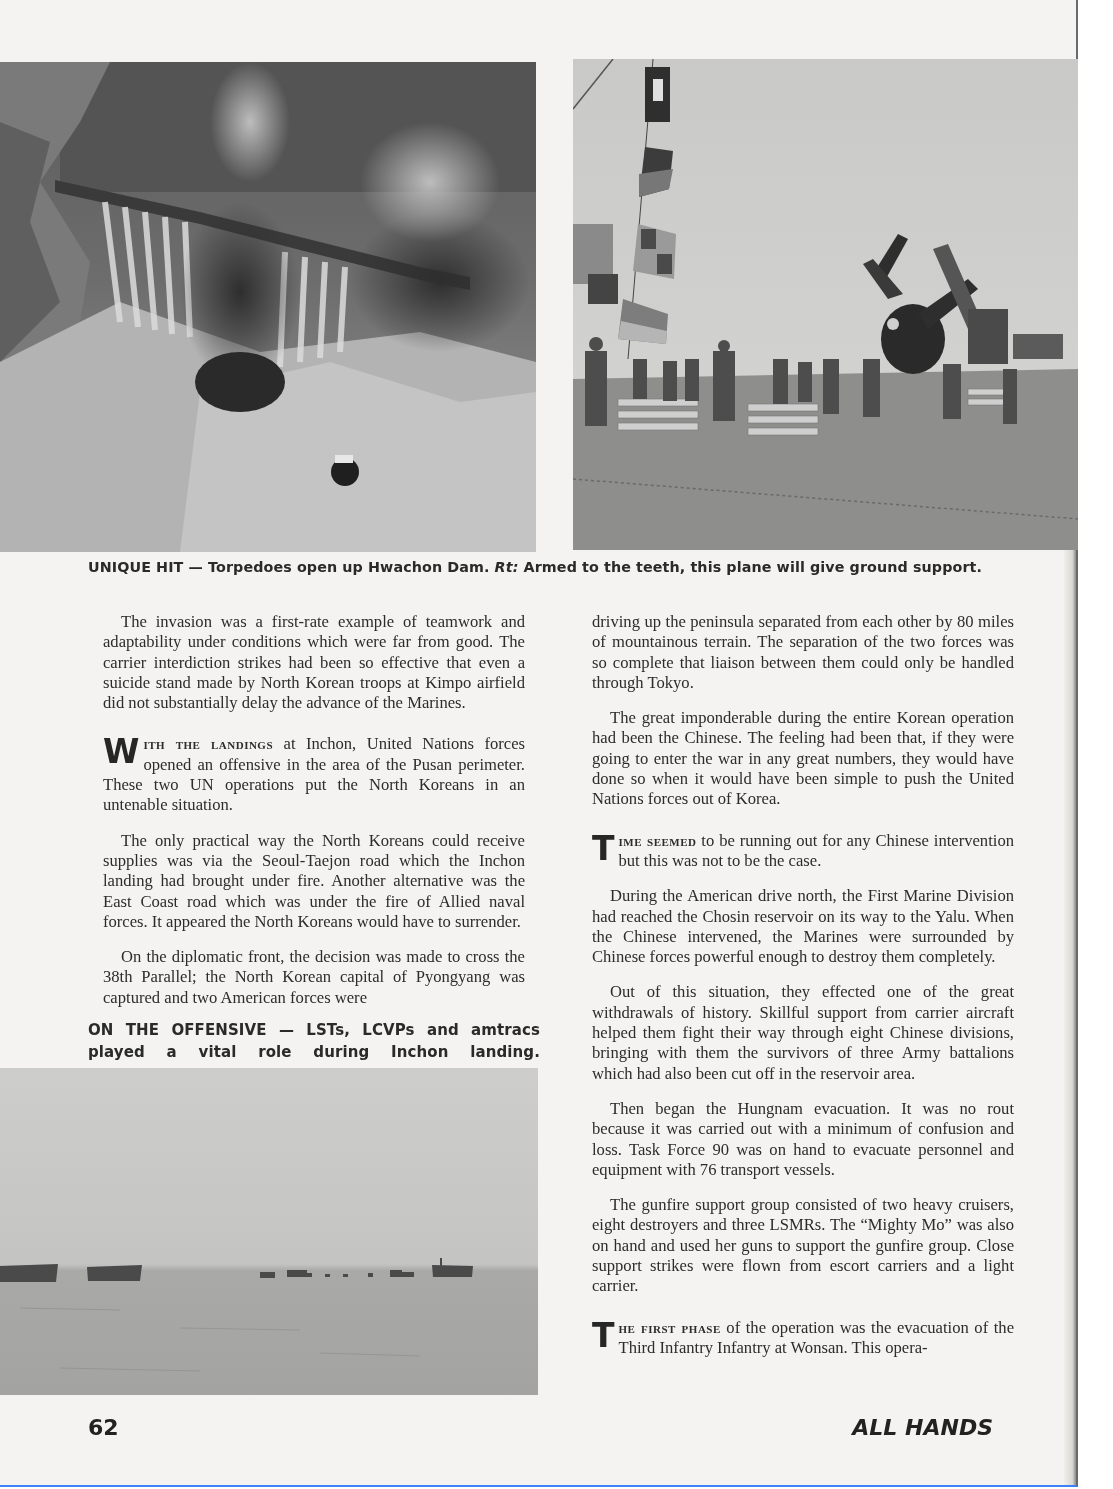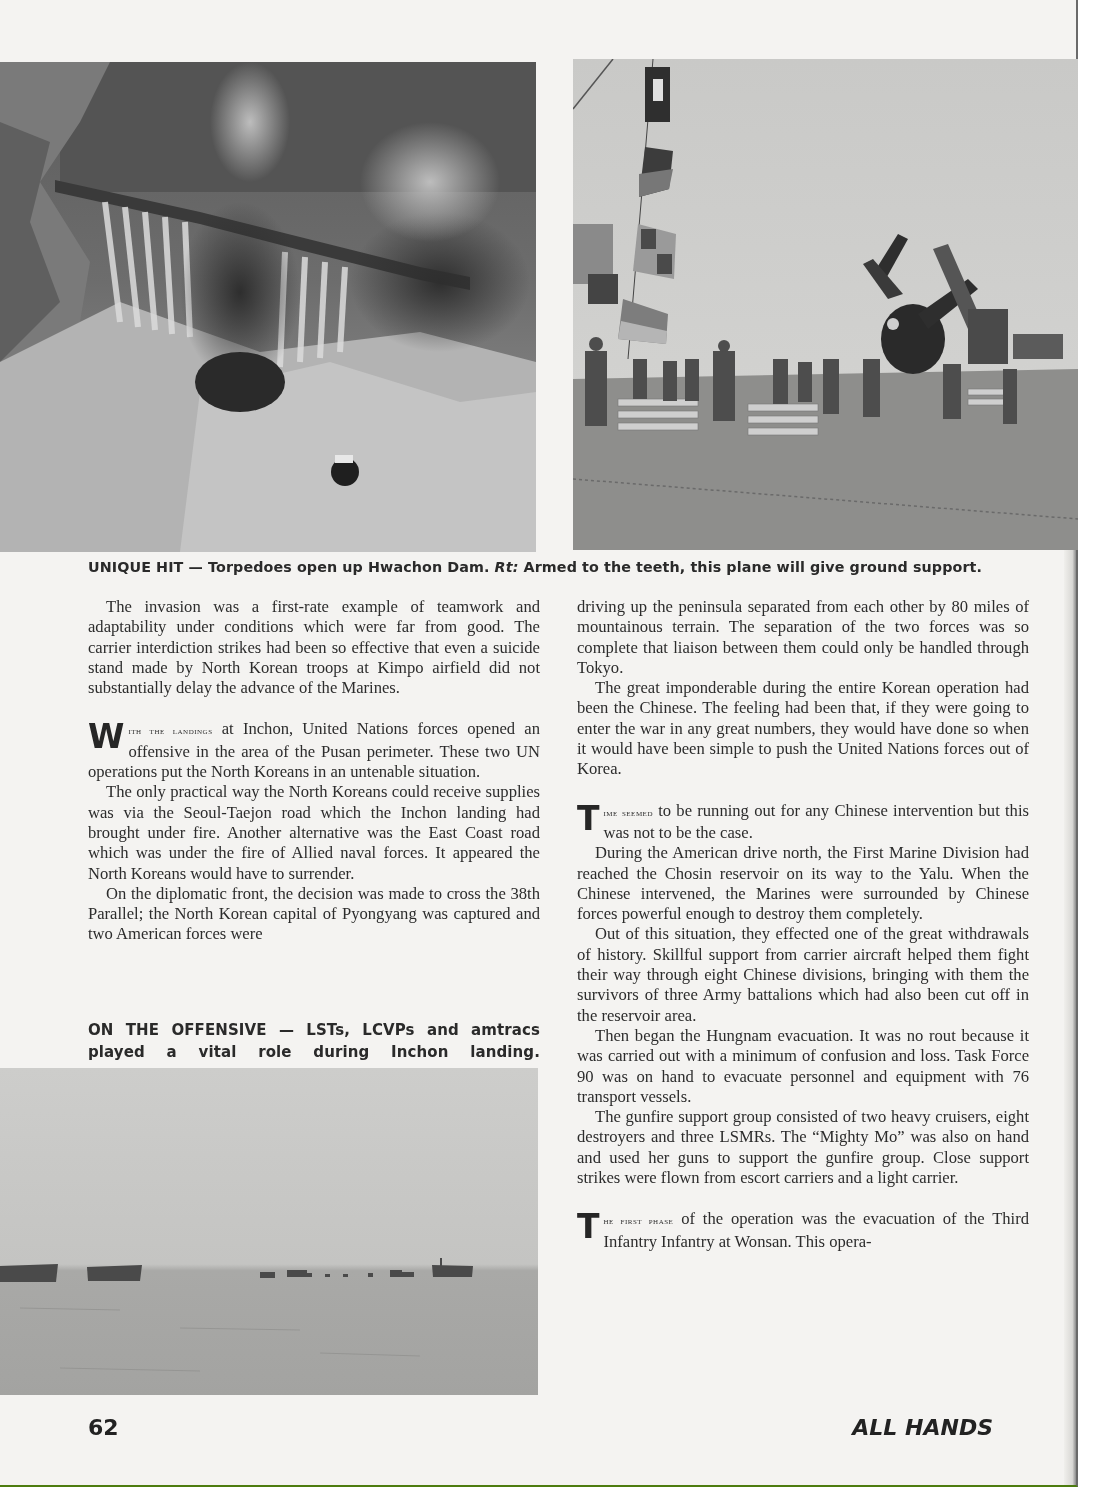--- a/index.html
+++ b/index.html
@@ -4,21 +4,21 @@
 <style>
   html, body { margin: 0; padding: 0; }
   body {
     width: 1113px; height: 1489px; position: relative; overflow: hidden;
     background: #ffffff;
   }
   .page {
     position: absolute; left: 0; top: 0; width: 1078px; height: 1487px;
     background: #f4f3f1;
     border-right: 2px solid #6a6a6a;
-    border-bottom: 2px solid #4d7c0f;
+    border-bottom: 2px solid #3b82f6;
     box-sizing: border-box;
   }
   .gutter-shadow {
     position: absolute; left: 1064px; top: 550px; width: 12px; height: 935px;
     background: linear-gradient(to right, #f0efec, #d9d8d5 70%, #8c8c8c 100%);
   }
   .photo { position: absolute; overflow: hidden; }
   .photo svg { display: block; width: 100%; height: 100%; }
   #photo-dam { left: 0; top: 62px; width: 536px; height: 490px; }
   #photo-carrier { left: 573px; top: 59px; width: 505px; height: 491px; }
@@ -30,31 +30,31 @@
     letter-spacing: 0.1px;
   }
   #caption-top { left: 88px; top: 559px; width: 945px; white-space: nowrap; font-size: 14.3px; }
   #caption-top .rt { font-style: italic; }
   #caption-offensive { left: 88px; top: 1019px; width: 452px; line-height: 22px; text-align: justify; text-align-last: justify; font-size: 15px; }
 
   .col {
     position: absolute; font-family: "Liberation Serif", serif; color: #2c2c2c;
     font-size: 16.6px; line-height: 20.3px; text-align: justify; hyphens: manual;
   }
-  .col p { margin: 0; text-indent: 18px; }
+  .col p { margin: 15px; text-indent: 18px; }
   .col p.noindent { text-indent: 0; }
   .col p.space-after { margin-bottom: 21px; }
   #col-left { left: 88px; top: 597px; width: 452px; }
   #col-right { left: 577px; top: 597px; width: 452px; }
 
   .dropcap {
     float: left; font-family: "DejaVu Sans", sans-serif; font-weight: bold;
     font-size: 33px; line-height: 30px; margin: 3px 4px 0 0; color: #262626;
   }
-  .smallcaps { font-variant: small-caps; font-weight: normal; letter-spacing: 0.5px; font-size: 10px; }
+  .smallcaps { font-variant: small-caps; font-weight: bold; letter-spacing: 0.5px; font-size: 15px; }
 
   .footer {
     position: absolute; top: 1415px; font-family: "DejaVu Sans", sans-serif;
     font-weight: bold; font-size: 22px; color: #222;
   }
   #page-number { left: 88px; }
   #magazine-name { right: 83px; font-style: italic; margin-left: 12px; }
 </style>
 </head>
 <body>

